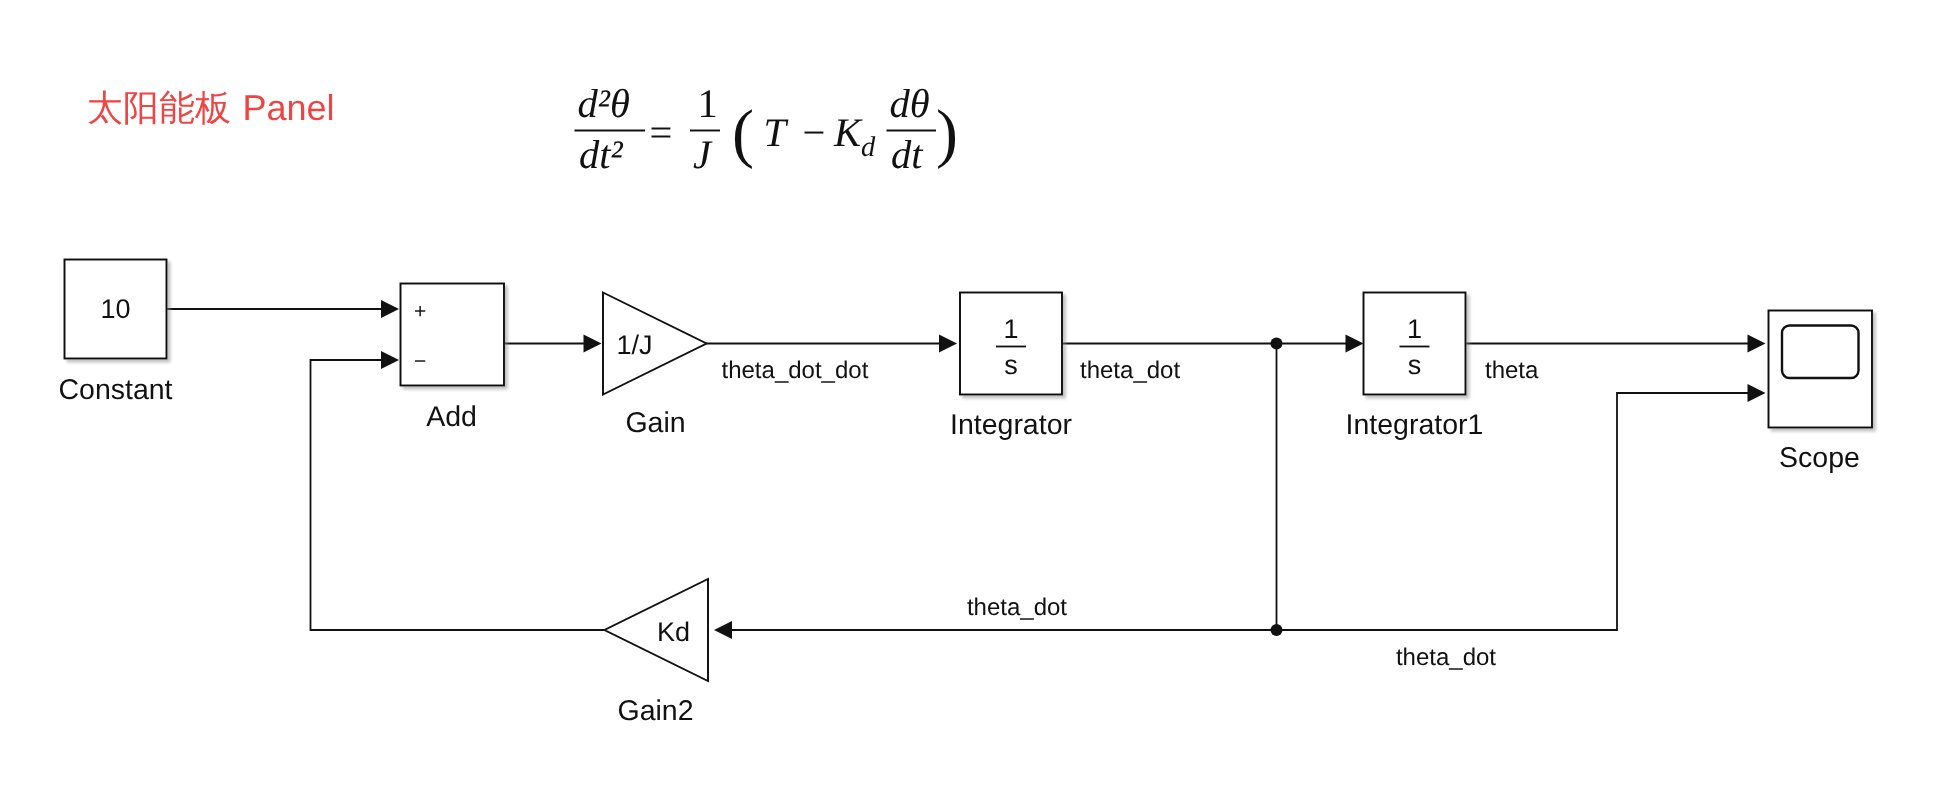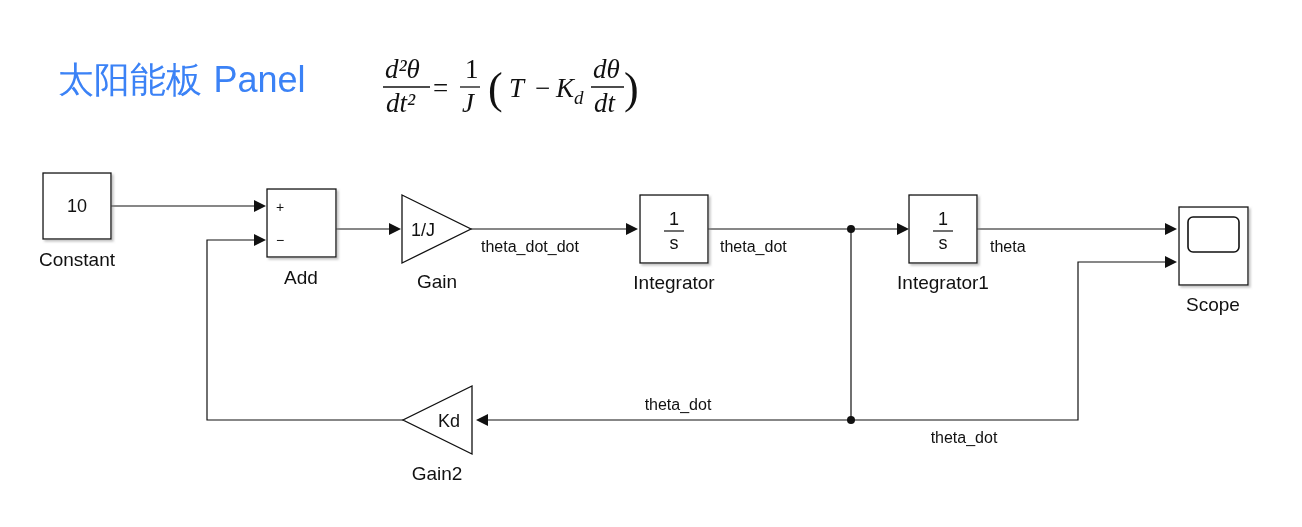--- a/index.html
+++ b/index.html
@@ -1,17 +1,17 @@
 <!DOCTYPE html>
 <html><head>
 <meta charset="utf-8">
 <style>
   html, body { margin: 0; padding: 0; background: #ffffff; }
   body { width: 1302px; height: 527px; position: relative; overflow: hidden; font-family: "Liberation Sans", sans-serif; }
-  #title { position: absolute; left: 58px; top: 56px; font-size: 36px; color: #3b82f6; font-family: "DejaVu Sans", sans-serif; white-space: nowrap; }
+  #title { position: absolute; left: 58px; top: 56px; font-size: 24px; color: #ef4444; font-family: "DejaVu Sans", sans-serif; white-space: nowrap; }
   #title .en { font-family: "Liberation Sans", sans-serif; }
   svg#canvas { position: absolute; left: 0; top: 0; }
   svg text { font-family: "Liberation Sans", sans-serif; fill: #111; }
   .blk { fill: #fff; stroke: #111; stroke-width: 1.3; }
   .wire { fill: none; stroke: #111; stroke-width: 1.2; }
 </style>
 </head>
 <body>
 
 <div id="title">

